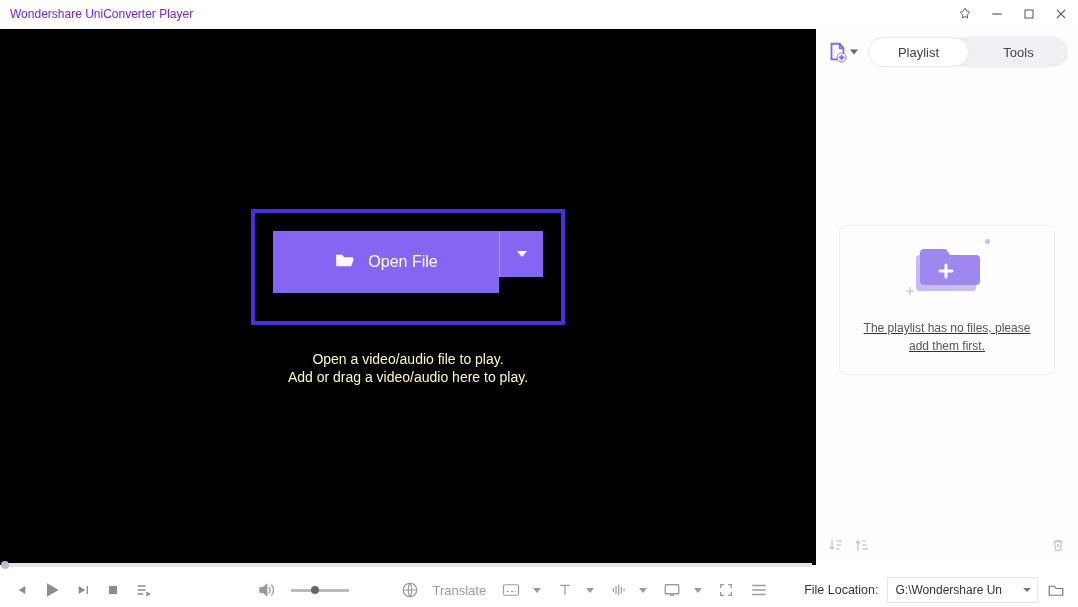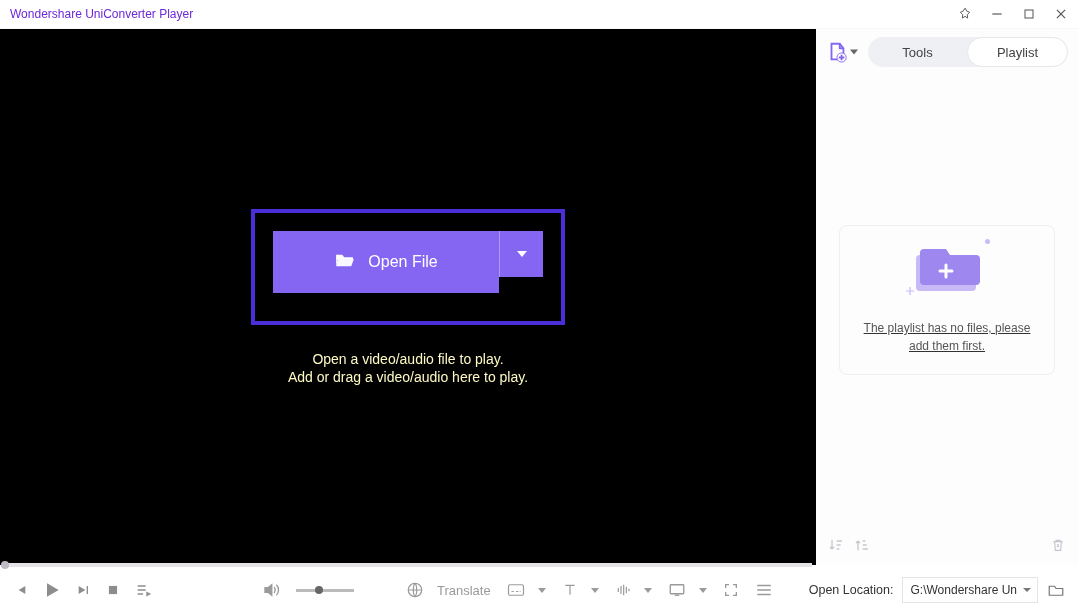--- a/index.html
+++ b/index.html
@@ -82,21 +82,21 @@
     }
     .ctl-left { display: flex; gap: 14px; align-items: center; color: #777; }
     .ctl-center { display: flex; gap: 16px; align-items: center; color: #9a9a9a; margin-left: auto; }
     .ctl-slider { width: 58px; height: 3px; background: #bbb; position: relative; }
     .ctl-slider::after { content:""; position:absolute; left:40%; top:50%; width:8px;height:8px;background:#666;border-radius:50%;transform:translate(-50%,-50%); }
     .combo { display: flex; align-items: center; gap: 13px; }
     .translate-lbl { font-size: 13px; color: #9a9a9a; }
     .spacer { width: 20px; }
     .loc { display: flex; align-items: center; gap: 8px; font-size: 12.5px; color: #333; margin-left: 20px; }
     .loc-sel {
-      min-width: 120px; height: 26px; border: 1px solid #e3e3ea; background: #fff; padding: 0 20px 0 8px;
+      min-width: 120px; height: 26px; border: 1px solid #e3e3ea; background: #fff; padding: 0 35px 0 8px;
       position: relative; font-size: 12px; color: #333; display: flex; align-items: center;
     }
     .loc-sel::after { content: ""; position: absolute; right: 6px; top: 50%; width: 0;height:0;border-left:4px solid transparent;border-right:4px solid transparent;border-top:4px solid #777;transform:translateY(-50%); }
     .open-folder { width: 20px; height: 20px; display:flex;align-items:center;justify-content:center; }
     .icon svg { display:block; }
     .left-bottom-wrap { width: 816px; display:flex; flex-direction:column; }
   </style>
 </head>
 <body>
 
@@ -158,22 +158,22 @@
             <path d="M6 3h9l4 5v12H6z" stroke="#8466f3" stroke-width="2" fill="#fff"></path>
             <path d="M15 3v5h4" stroke="#8466f3" stroke-width="2"></path>
             <circle cx="17" cy="18" r="5" fill="#fff" stroke="#8466f3" stroke-width="1"></circle>
             <path d="M17 15v6M14 18h6" stroke="#8466f3" stroke-width="2"></path>
           </svg>
         <svg width="8" height="6" viewBox="0 0 10 6" fill="#666">
             <path d="M0 0h10L5 6z"></path>
           </svg>
       </div>
       <div class="seg">
+        <div class="tab active">Playlist</div>
         <div class="tab">Tools</div>
-        <div class="tab active">Playlist</div>
       </div>
     </div>
     <div class="side-main">
       <div class="empty-card">
         <div style="position:relative">
           <svg width="66" height="50" viewBox="0 0 66 50">
               <path d="M6 10h22l4 6h26a4 4 0 014 4v22a4 4 0 01-4 4H6a4 4 0 01-4-4V14a4 4 0 014-4z" fill="#c7baf7"></path>
               <path d="M10 4h22l4 6h26a4 4 0 014 4v22a4 4 0 01-4 4H10a4 4 0 01-4-4V8a4 4 0 014-4z" fill="#9f87f0"></path>
               <path d="M32 20v12M26 26h12" stroke="#fff" stroke-width="3" stroke-linecap="round"></path>
             </svg>
@@ -302,21 +302,21 @@
         </svg>
       </div>
     <div class="icon">
         <svg width="18" height="14" viewBox="0 0 24 18" stroke="#9a9a9a" stroke-width="2">
           <path d="M3 3h18M3 9h18M3 15h18"></path>
         </svg>
       </div>
   </div>
 
   <div class="loc">
-    <span>Open Location:</span>
+    <span>File Location:</span>
     <div class="loc-sel">
       <span>G:\Wondershare Un</span>
     </div>
     <div class="open-folder icon">
       <svg width="18" height="14" viewBox="0 0 24 18" fill="none" stroke="#777" stroke-width="1.6">
           <path d="M3 4h7l2 3h9v9H3z"></path>
         </svg>
     </div>
   </div>
 </div>

